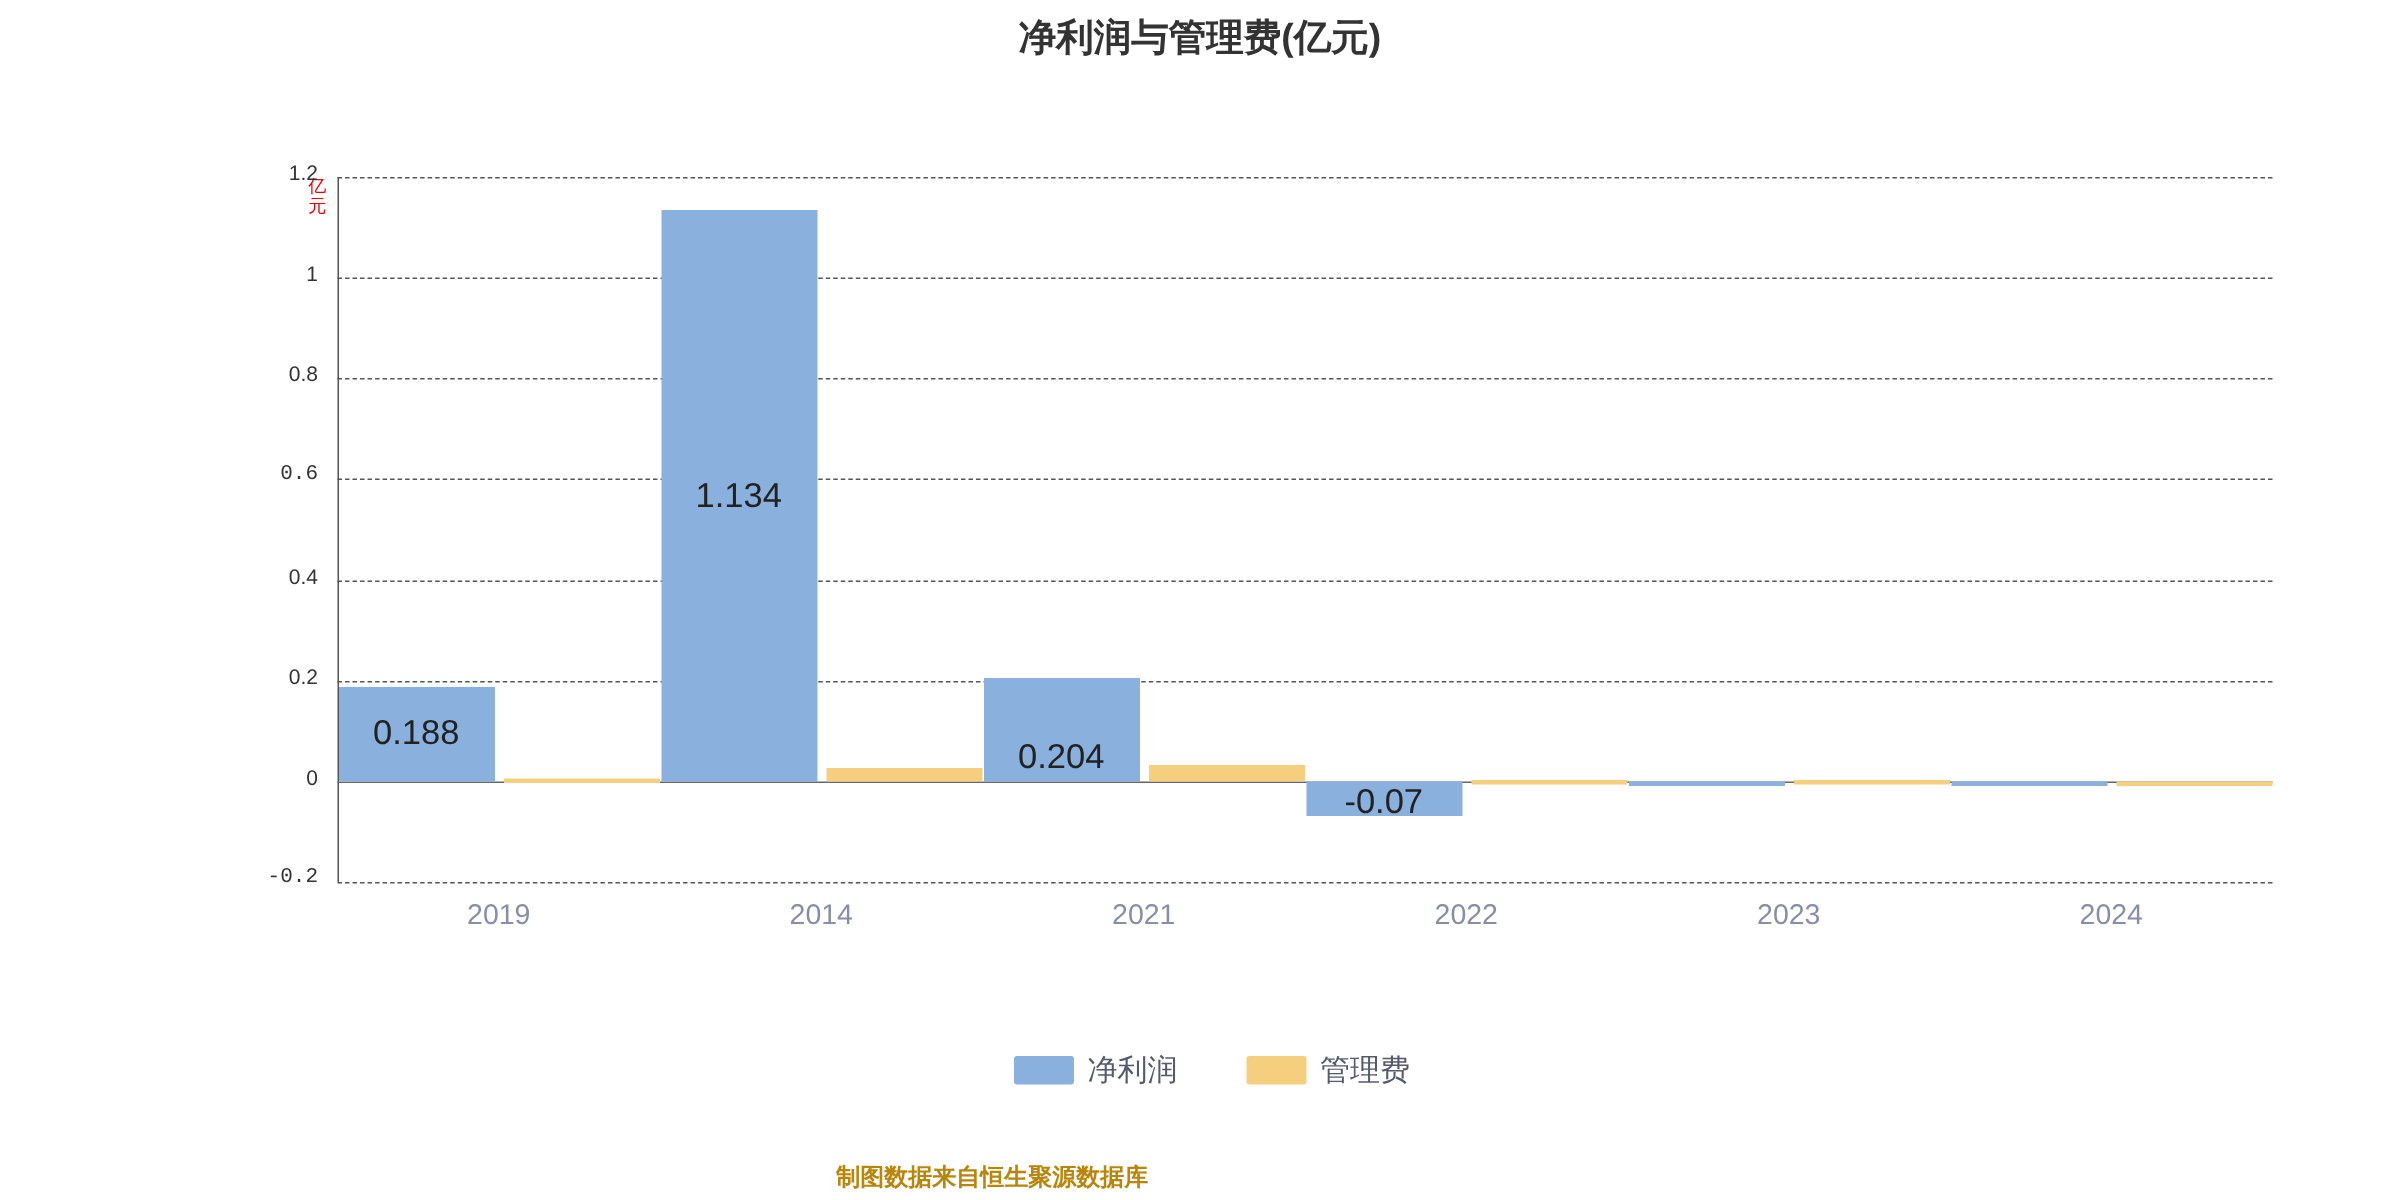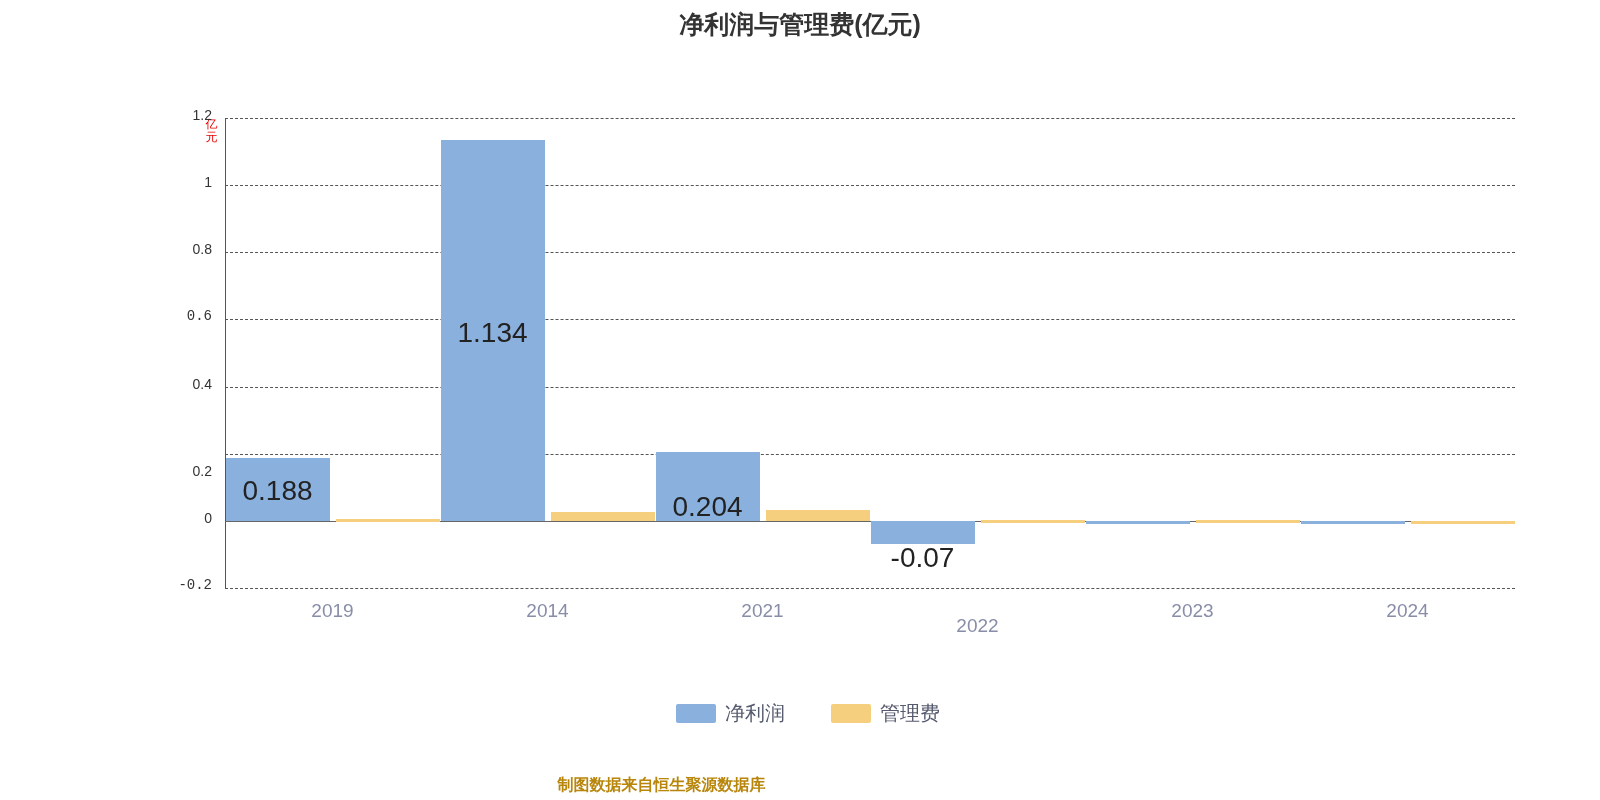--- a/index.html
+++ b/index.html
@@ -95,21 +95,21 @@
     box-sizing: border-box;
   }
   .bar-net {
     background: #8ab0dd;
   }
   .bar-admin {
     background: #f5cf7e;
   }
   .bar-label {
     position: absolute;
-    font-size: 28px;
+    font-size: 23px;
     color: #222222;
     white-space: nowrap;
     text-align: center;
   }
   .legend {
     position: absolute;
     top: 700px;
     left: 0;
     width: 1600px;
     display: flex;
@@ -168,21 +168,21 @@
       <div class="bar bar-net" style="left: 0.5px; width: 104px; top: 339.743px; height: 63.1143px;"></div>
       <div class="bar-label" style="left: 0.5px; width: 104px; top: 357.3px;">0.188</div>
       <div class="bar bar-admin" style="left: 110.5px; width: 104px; top: 400.843px; height: 3px;"></div>
       <div class="bar bar-net" style="left: 215.5px; width: 104px; top: 22.1571px; height: 380.7px;"></div>
       <div class="bar-label" style="left: 215.5px; width: 104px; top: 198.507px;">1.134</div>
       <div class="bar bar-admin" style="left: 325.5px; width: 104px; top: 394.129px; height: 8.72857px;"></div>
       <div class="bar bar-net" style="left: 430.5px; width: 104px; top: 334.371px; height: 68.4857px;"></div>
       <div class="bar-label" style="left: 430.5px; width: 104px; top: 373px;">0.204</div>
       <div class="bar bar-admin" style="left: 540.5px; width: 104px; top: 392.114px; height: 10.7429px;"></div>
       <div class="bar bar-net" style="left: 645.5px; width: 104px; top: 402.857px; height: 23.5px;"></div>
-      <div class="bar-label" style="left: 645.5px; width: 104px; top: 424px;">-0.07</div>
+      <div class="bar-label" style="left: 645.5px; width: 104px; top: 403px;">-0.07</div>
       <div class="bar bar-admin" style="left: 755.5px; width: 104px; top: 401.85px; height: 3px;"></div>
       <div class="bar bar-net" style="left: 860.5px; width: 104px; top: 402.857px; height: 3px;"></div>
       <div class="bar bar-admin" style="left: 970.5px; width: 104px; top: 402.186px; height: 3px;"></div>
       <div class="bar bar-net" style="left: 1075.5px; width: 104px; top: 402.857px; height: 3px;"></div>
       <div class="bar bar-admin" style="left: 1185.5px; width: 104px; top: 402.521px; height: 3px;"></div>
     </div>
 
   <div class="legend">
     <div class="legend-item">
       <span class="legend-swatch" style="background:#8ab0dd"></span>
@@ -191,25 +191,25 @@
     <div class="legend-item">
       <span class="legend-swatch" style="background:#f5cf7e"></span>
       <span class="legend-label">管理费</span>
     </div>
   </div>
 
   <div class="footer-note">制图数据来自恒生聚源数据库</div>
 
 <div class="y-tick-label" style="top: 588px; font-family: Liberation Mono, monospace;">-0.2</div>
     <div class="y-tick-label" style="top: 520.857px;">0</div>
-    <div class="y-tick-label" style="top: 453.714px; margin-top: 20px;">0.2</div>
+    <div class="y-tick-label" style="top: 453.714px;">0.2</div>
     <div class="y-tick-label" style="top: 386.571px;">0.4</div>
     <div class="y-tick-label" style="top: 319.429px; font-family: Liberation Mono, monospace;">0.6</div>
     <div class="y-tick-label" style="top: 252.286px;">0.8</div>
     <div class="y-tick-label" style="top: 185.143px;">1</div>
     <div class="y-tick-label" style="top: 118px;">1.2</div>
     <div class="x-tick-label" style="left: 332.5px;">2019</div>
     <div class="x-tick-label" style="left: 547.5px;">2014</div>
     <div class="x-tick-label" style="left: 762.5px;">2021</div>
-    <div class="x-tick-label" style="left: 977.5px; margin-top: 15px;">2022</div>
+    <div class="x-tick-label" style="left: 977.5px;">2022</div>
     <div class="x-tick-label" style="left: 1192.5px;">2023</div>
     <div class="x-tick-label" style="left: 1407.5px;">2024</div>
   </div>
 
 </body></html>

